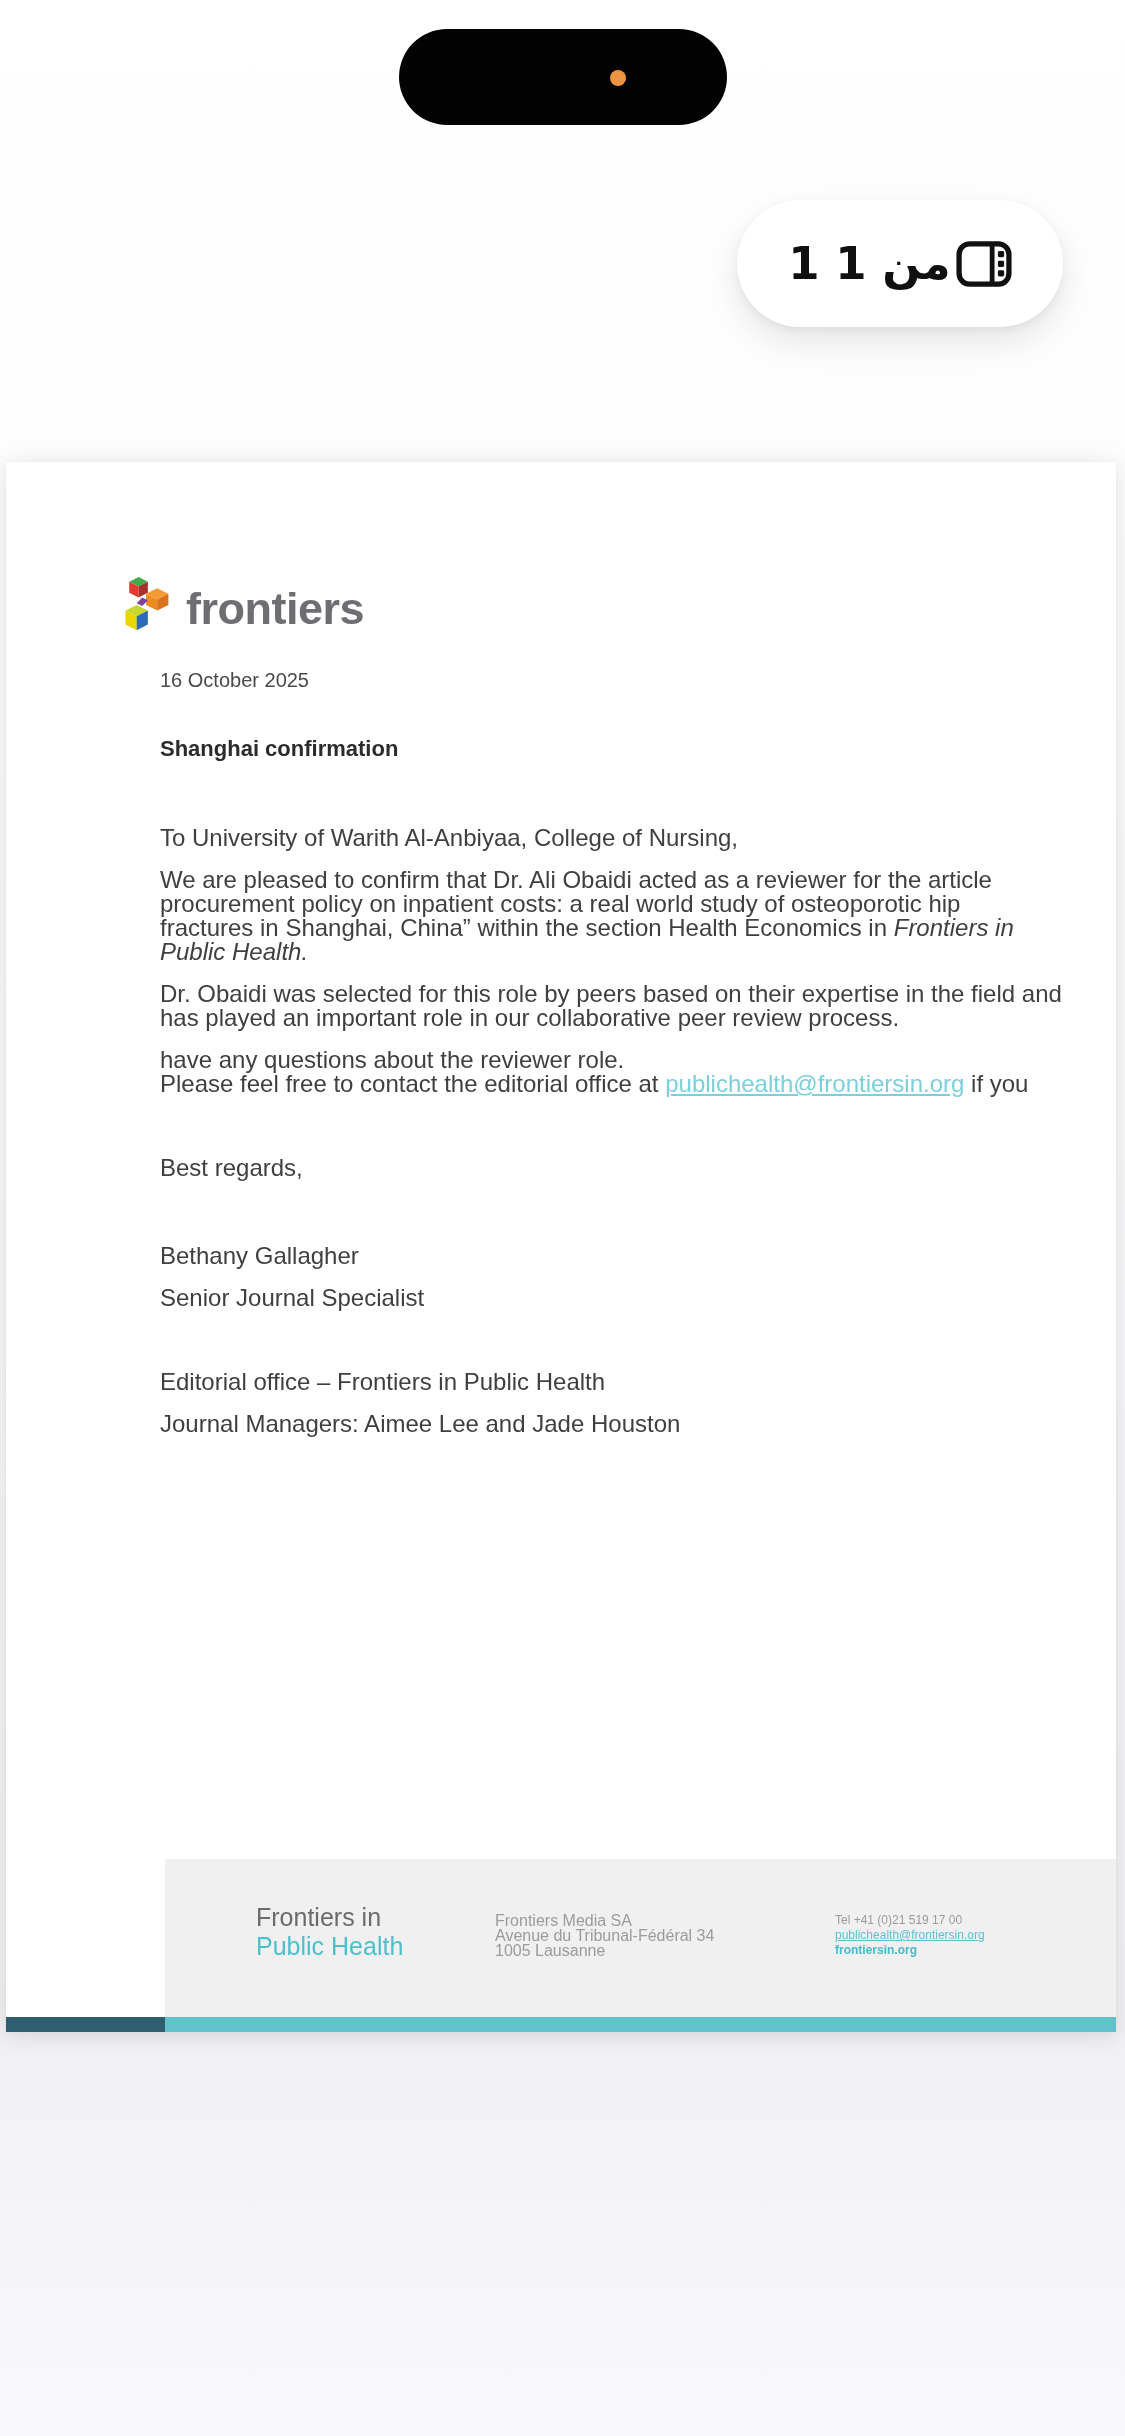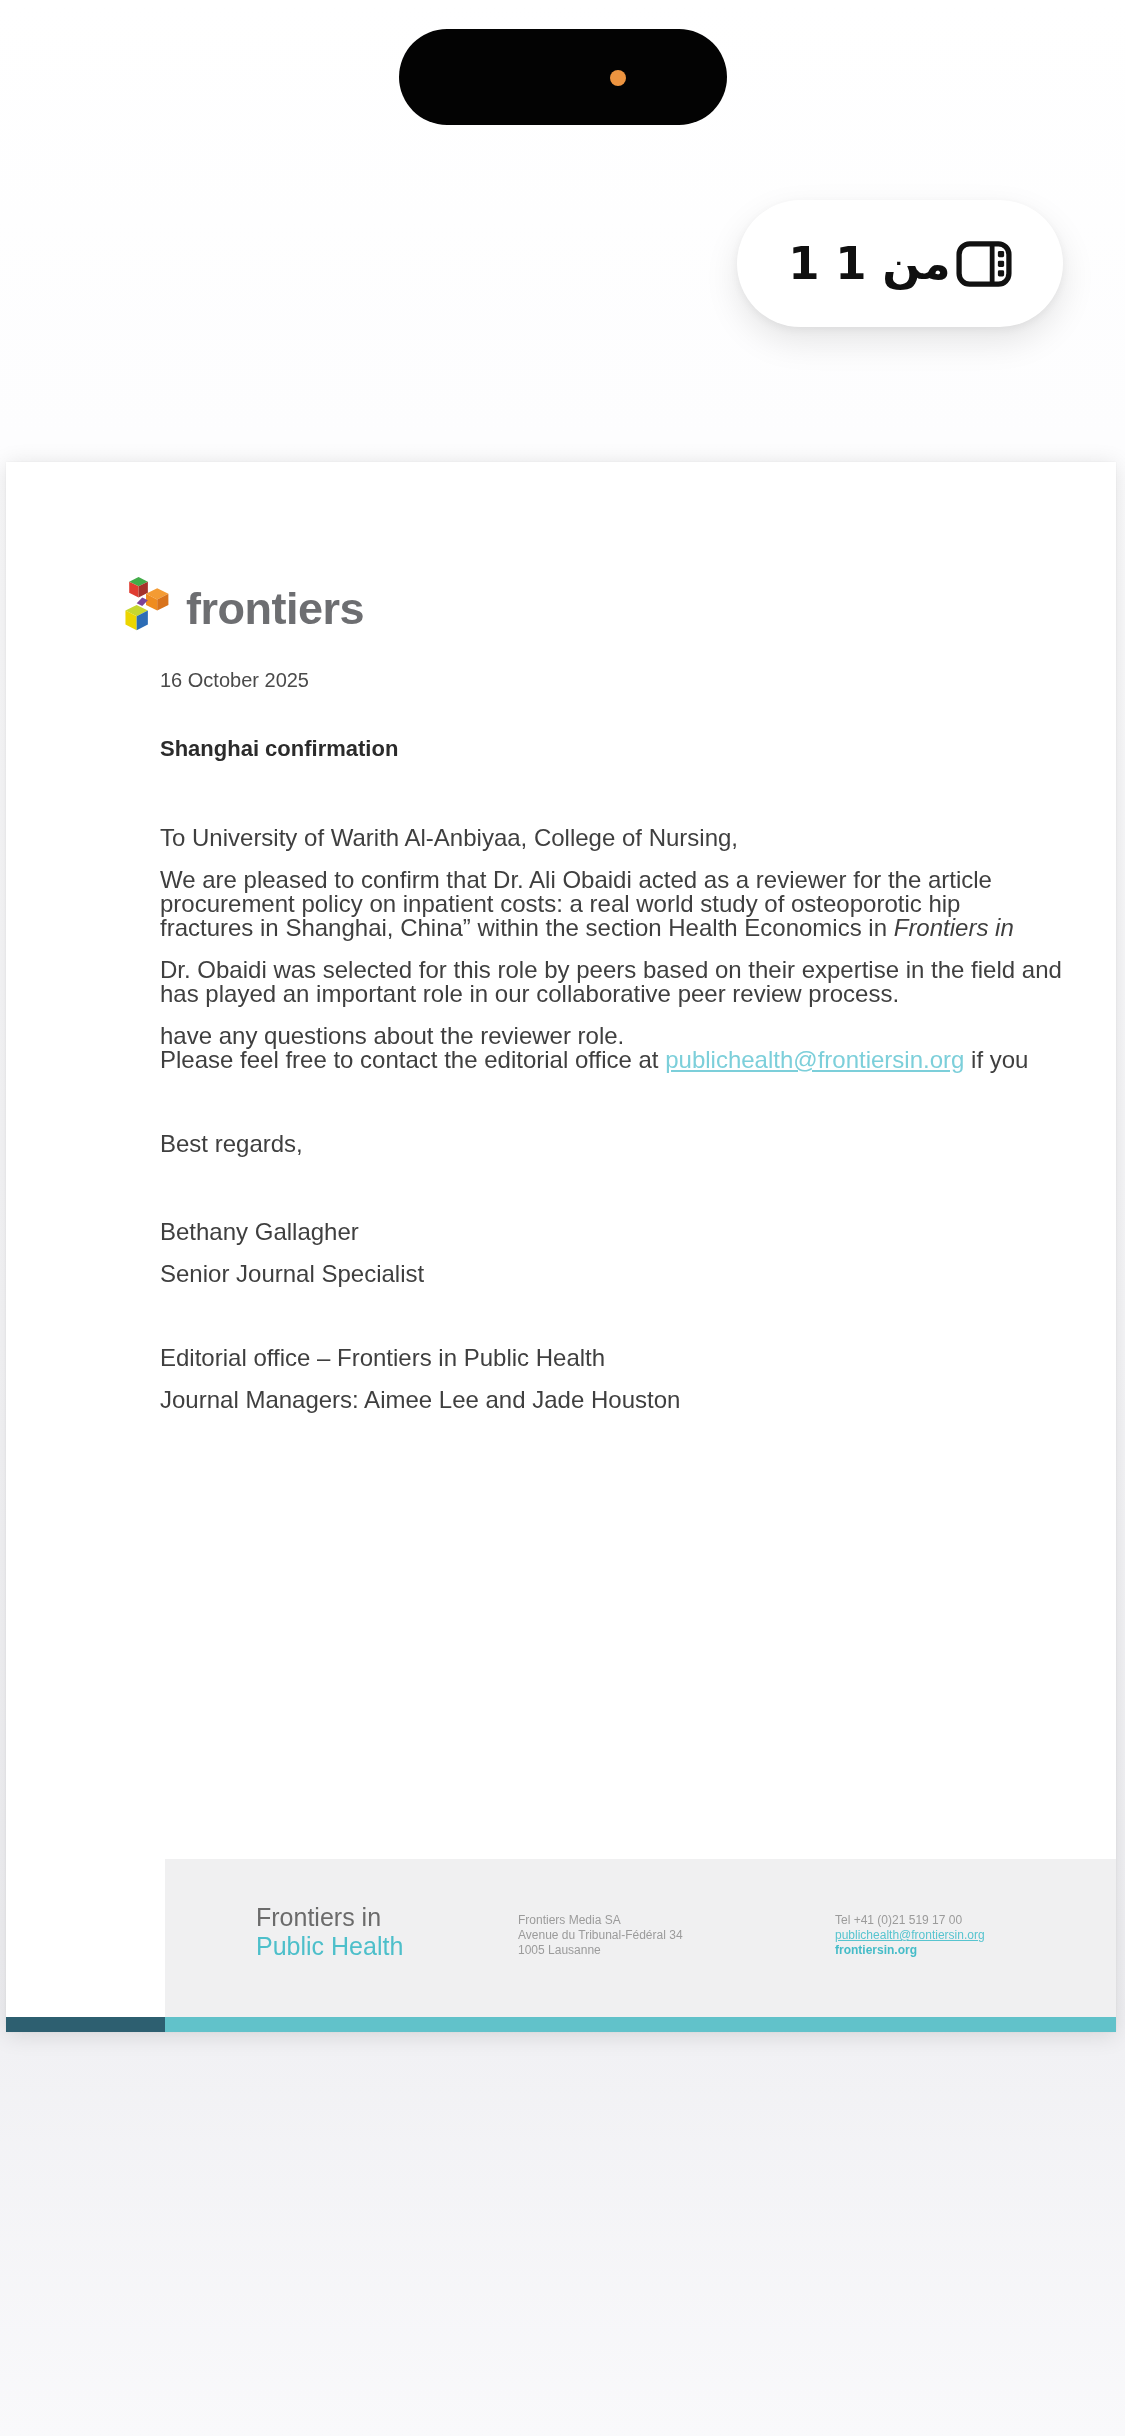--- a/index.html
+++ b/index.html
@@ -58,21 +58,21 @@
   .it { font-style:italic; }
   .body-link { color:#7CCFDA; text-decoration:underline; }
 
   
   .page-footer {
     position:absolute; left:159px; top:1397px; width:951px; height:158px;
     background:#F0F0F1;
   }
   .f-col1 { position:absolute; left:91px; top:44px; font-size:25px; line-height:29px; color:#6b6b6b; }
   .f-col1 .journal { color:#4DBFCA; }
-  .f-col2 { position:absolute; left:353px; top:54px; font-size:12px; line-height:15px; color:#9b9b9b; }
+  .f-col2 { position:absolute; left:330px; top:54px; font-size:16px; line-height:15px; color:#9b9b9b; }
   .f-col3 { position:absolute; left:670px; top:54px; font-size:12px; line-height:15px; color:#9b9b9b; }
   .f-link  { color:#57C4CF; text-decoration:underline; display:block; }
   .f-web   { color:#45BCC8; font-weight:700; text-decoration:none; display:block; }
 
   .bar-dark  { position:absolute; left:0;    top:1555px; width:159px; height:15px; background:#2D5F70; }
   .bar-light { position:absolute; left:159px; top:1555px; width:951px; height:15px; background:#61C2CA; }
 </style>
 </head>
 <body>
 
@@ -113,20 +113,21 @@
   <div class="letter-title">Shanghai confirmation</div>
 
   <div class="letter-body">
       <div class="para gap-none">
         <div class="line"><span>To University of Warith Al-Anbiyaa, College of Nursing,</span></div>
       </div>
       <div class="para gap-para">
         <div class="line"><span>We are pleased to confirm that Dr. Ali Obaidi acted as a reviewer for the article</span></div>
         <div class="line"><span>procurement policy on inpatient costs: a real world study of osteoporotic hip</span></div>
         <div class="line"><span>fractures in Shanghai, China” within the section Health Economics in </span><span class="it">Frontiers in</span></div>
+        <div class="line"><span class="it">Public Health.</span></div>
       </div>
       <div class="para gap-para">
         <div class="line"><span>Dr. Obaidi was selected for this role by peers based on their expertise in the field and</span></div>
         <div class="line"><span>has played an important role in our collaborative peer review process.</span></div>
       </div>
       <div class="para gap-para">
         <div class="line"><span>have any questions about the reviewer role.</span></div>
         <div class="line"><span>Please feel free to contact the editorial office at </span><a href="#" class="body-link">publichealth@frontiersin.org</a><span> if you</span></div>
       </div>
       <div class="para gap-section">

